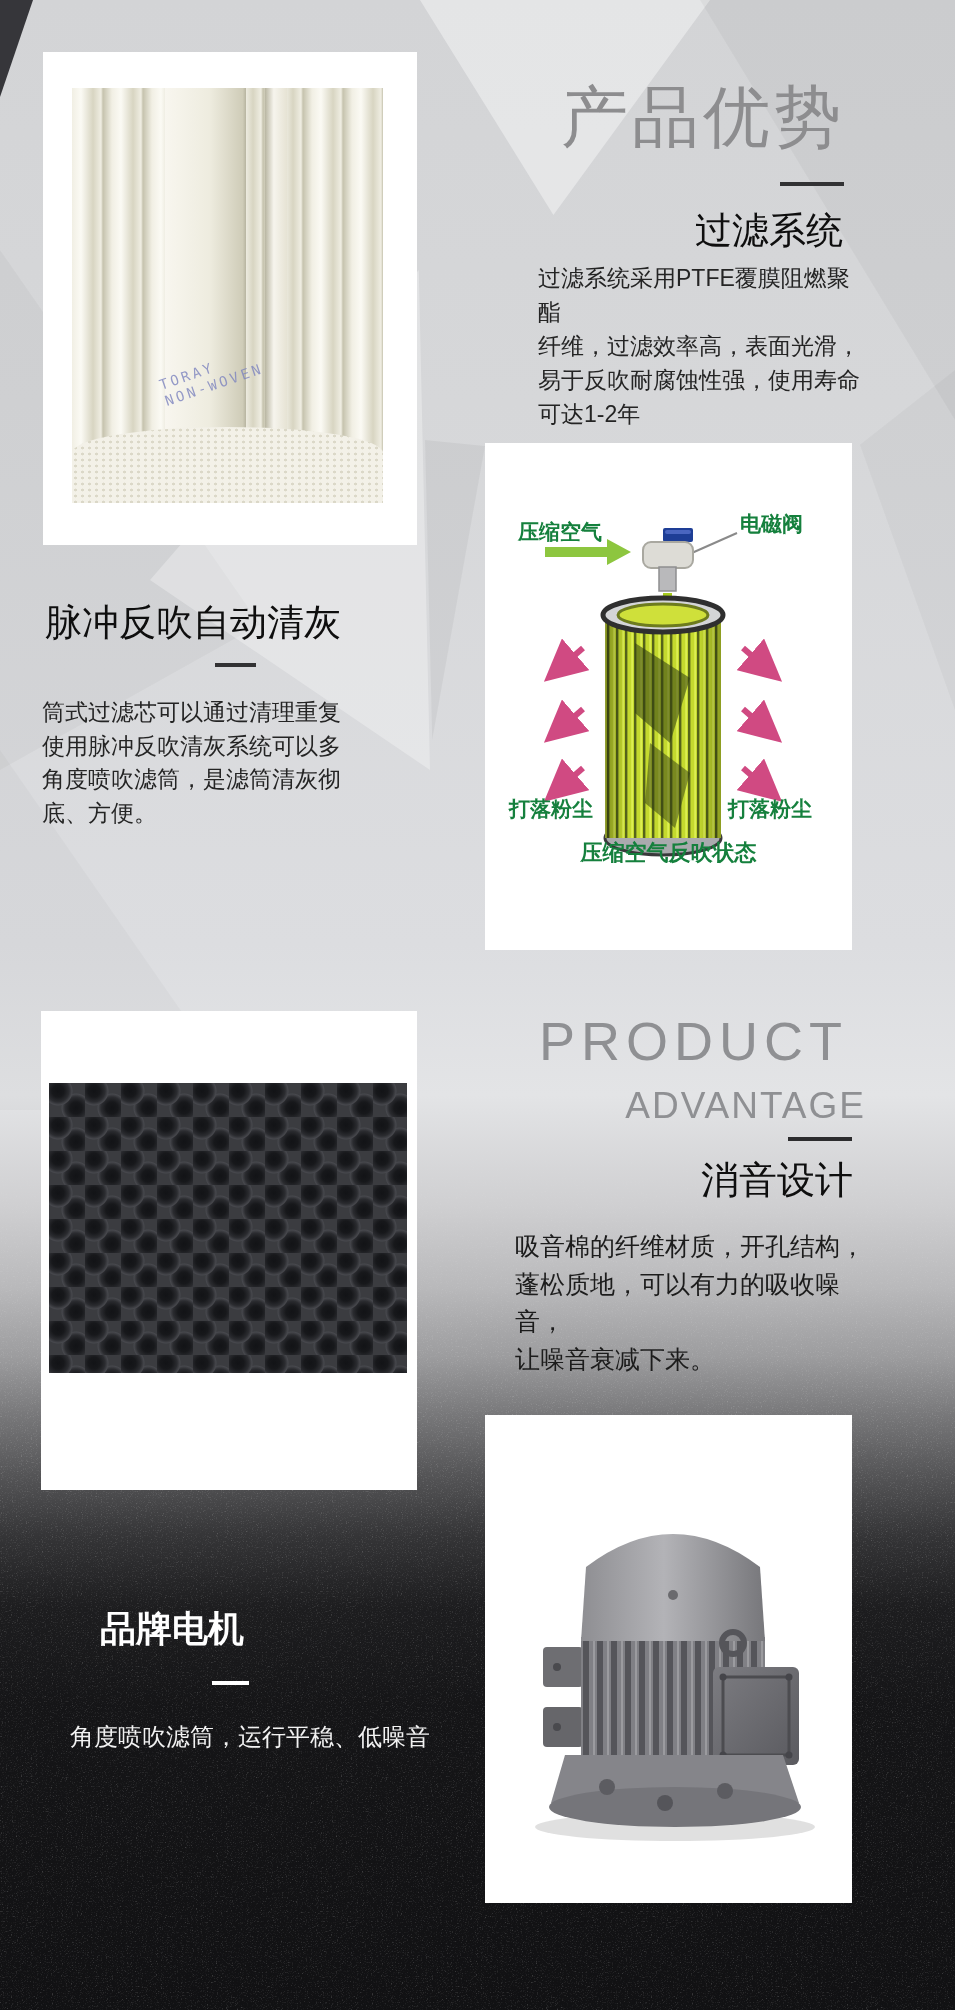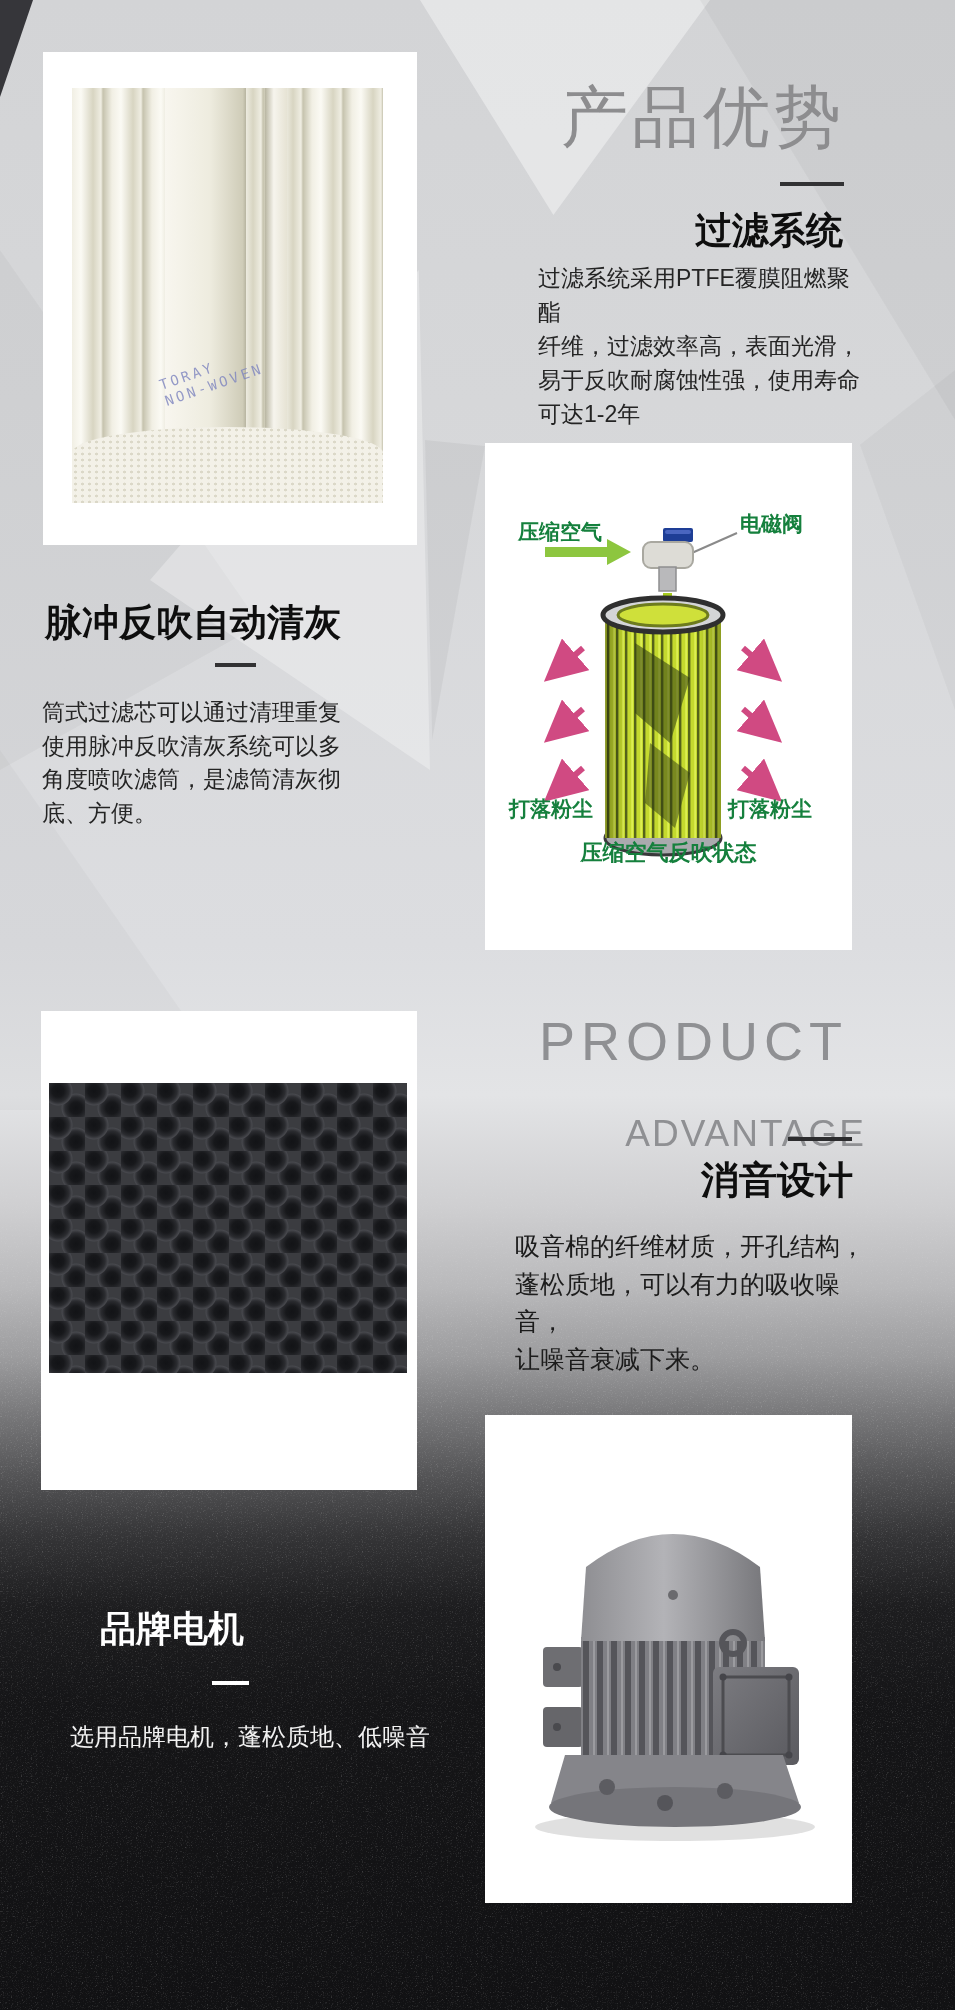--- a/index.html
+++ b/index.html
@@ -51,21 +51,21 @@
     background-color:#3b3c40;
     background-image:
       radial-gradient(circle at 9px 8px, #121316 0px, #17181b 6px, #2b2c30 11px, #47484d 14px, rgba(0,0,0,0) 15px),
       radial-gradient(circle at 27px 25px, #121316 0px, #17181b 6px, #2b2c30 11px, #47484d 14px, rgba(0,0,0,0) 15px);
     background-size:36px 34px;
   }
   
   .zh-title{color:#8d8d8f;font-size:67px;letter-spacing:4px;line-height:1;}
   .en-title1{color:#8f9093;font-size:54px;letter-spacing:6px;line-height:1;}
   .en-title2{color:#8f9093;font-size:37px;letter-spacing:2px;line-height:1;}
-  .h2{color:#0e0e0e;font-weight:700;font-size:37px;line-height:1;text-align:center;}
+  .h2{color:#0e0e0e;font-weight:400;font-size:37px;line-height:1;text-align:center;}
   .body-text{color:#242424;font-size:23px;line-height:34px;}
   .rule{position:absolute;background:#323234;height:4px;}
   .diagram-label{position:absolute;color:#15803d;font-size:21px;font-weight:700;line-height:1;}
   
   .h2-light{color:#ffffff;font-weight:700;font-size:36px;line-height:1;}
   .body-light{color:#f2f2f2;font-size:24px;line-height:1.3;text-align:center;}
 </style>
 </head>
 <body>
 
@@ -177,35 +177,35 @@
     </svg>
 
     <div class="diagram-label" style="left:33px;top:78px;">压缩空气</div>
     <div class="diagram-label" style="left:255px;top:70px;text-align:center;">电磁阀</div>
     <div class="diagram-label" style="left:24px;top:355px;">打落粉尘</div>
     <div class="diagram-label" style="left:243px;top:355px;">打落粉尘</div>
     <div class="diagram-label" style="left:0;top:399px;width:100%;text-align:center;font-size:22px;">压缩空气反吹状态</div>
   </div>
 
   <div class="abs en-title1" style="top:1014px;right:107px;">PRODUCT</div>
-  <div class="abs en-title2" style="top:1087px;right:89px;margin-top:28px;">ADVANTAGE</div>
+  <div class="abs en-title2" style="top:1087px;right:89px;">ADVANTAGE</div>
   <div class="rule" style="top:1137px;right:103px;width:64px;background:#2c2c2e;"></div>
 
   <div class="abs h2" style="top:1161px;right:102px;font-size:38px;">消音设计</div>
   <div class="abs body-text preline" style="left:515px;top:1228px;width:360px;font-size:25px;line-height:37.5px;color:#1c1c1c;">吸音棉的纤维材质，开孔结构，
 蓬松质地，可以有力的吸收噪音，
 让噪音衰减下来。</div>
 
   <div class="card" style="left:41px;top:1011px;width:376px;height:479px;">
     <div class="foam" style="left:8px;top:72px;width:358px;height:290px;"></div>
   </div>
 
   <div class="abs h2-light" style="left:100px;top:1611px;width:274px;">品牌电机</div>
   <div class="rule" style="left:212px;top:1681px;width:37px;height:3.5px;background:#ffffff;"></div>
-  <div class="abs body-light" style="left:55px;top:1721px;width:390px;">选用品牌电机，蓬松质地、低噪音</div>
+  <div class="abs body-light" style="left:55px;top:1721px;width:390px;">角度喷吹滤筒，运行平稳、低噪音</div>
 
   <div class="card" style="left:485px;top:1415px;width:367px;height:488px;">
     <svg width="367" height="488" style="position:absolute;left:0;top:0;">
       <defs>
         <linearGradient id="domeG" x1="0" y1="0" x2="1" y2="0">
           <stop offset="0" stop-color="#8e8e92"></stop>
           <stop offset="0.45" stop-color="#b3b3b7"></stop>
           <stop offset="1" stop-color="#77777b"></stop>
         </linearGradient>
         <pattern id="finPat" width="14" height="12" patternUnits="userSpaceOnUse">

